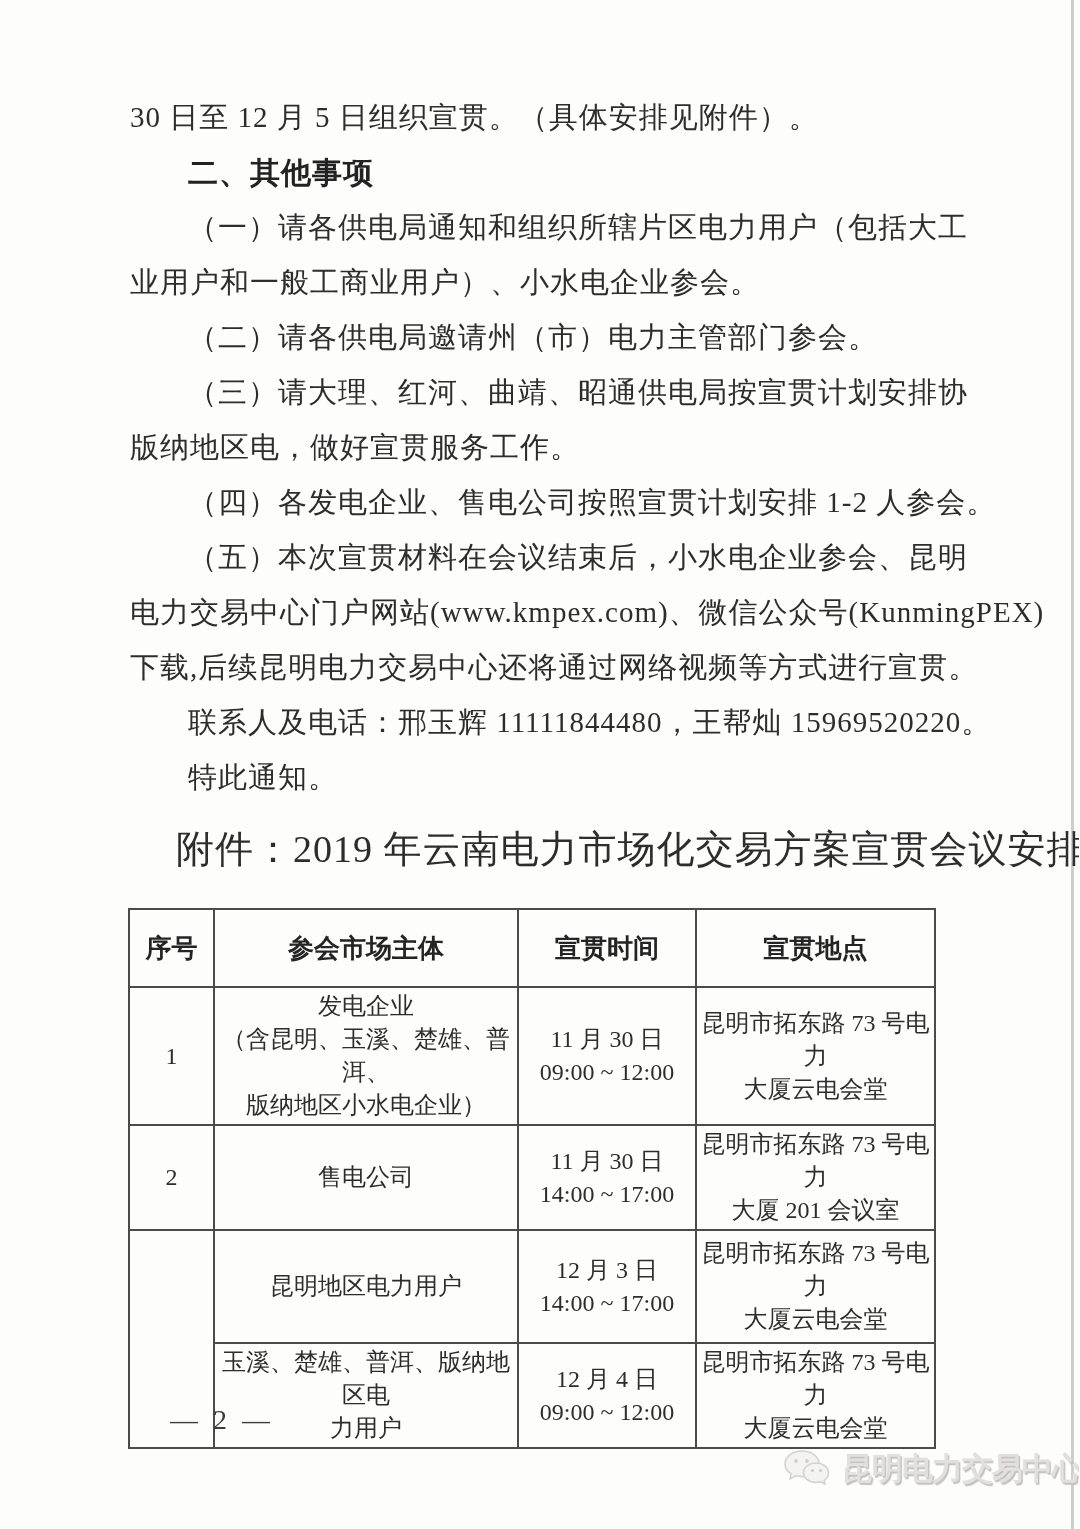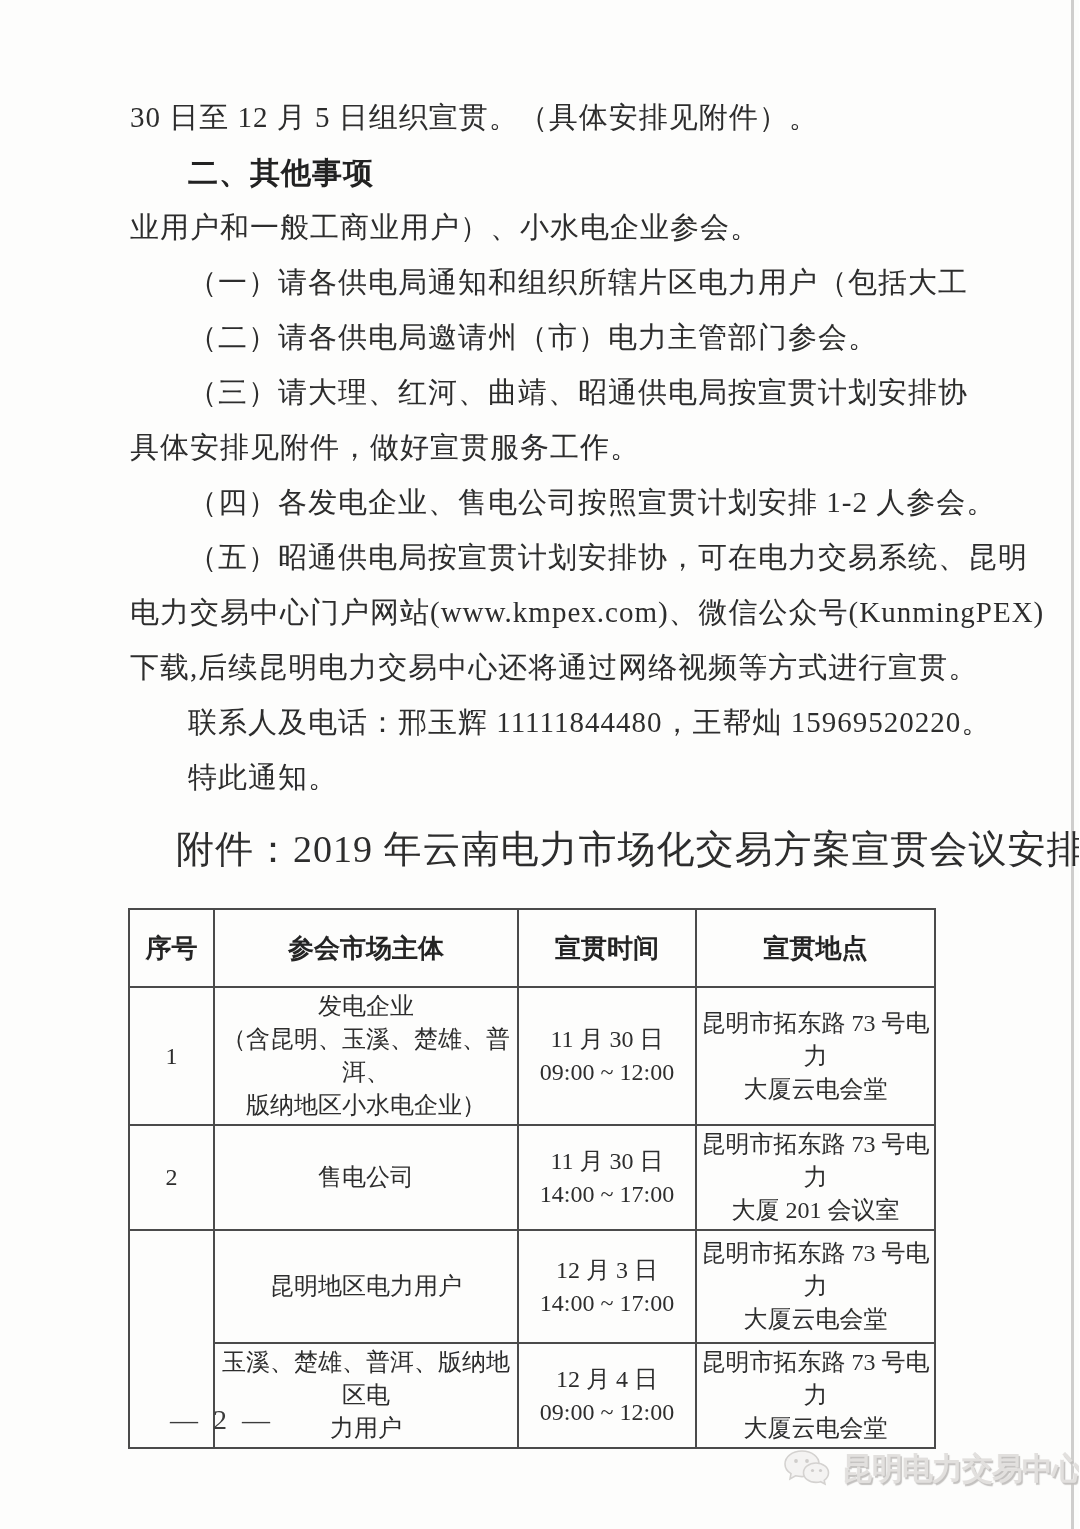--- a/index.html
+++ b/index.html
@@ -124,27 +124,27 @@
 </head>
 <body>
 
 <div class="page">
 
   <div class="edge-line"></div>
 
   <div class="content">
     <div class="line">30 日至 12 月 5 日组织宣贯。（具体安排见附件）。</div>
     <div class="line indent heading">二、其他事项</div>
+    <div class="line indent">（一）请各供电局通知和组织所辖片区电力用户（包括大工</div>
     <div class="line">业用户和一般工商业用户）、小水电企业参会。</div>
-    <div class="line indent">（一）请各供电局通知和组织所辖片区电力用户（包括大工</div>
     <div class="line indent">（二）请各供电局邀请州（市）电力主管部门参会。</div>
     <div class="line indent">（三）请大理、红河、曲靖、昭通供电局按宣贯计划安排协</div>
-    <div class="line">具体安排见附件，做好宣贯服务工作。</div>
+    <div class="line">版纳地区电，做好宣贯服务工作。</div>
     <div class="line indent">（四）各发电企业、售电公司按照宣贯计划安排 1-2 人参会。</div>
-    <div class="line indent">（五）昭通供电局按宣贯计划安排协，可在电力交易系统、昆明</div>
+    <div class="line indent">（五）本次宣贯材料在会议结束后，小水电企业参会、昆明</div>
     <div class="line">电力交易中心门户网站(www.kmpex.com)、微信公众号(KunmingPEX)</div>
     <div class="line">下载,后续昆明电力交易中心还将通过网络视频等方式进行宣贯。</div>
     <div class="line indent">联系人及电话：邢玉辉 11111844480，王帮灿 15969520220。</div>
     <div class="line indent">特此通知。</div>
   </div>
 
   <div class="attachment">附件：2019 年云南电力市场化交易方案宣贯会议安排</div>
 
   <table class="schedule">
     <colgroup>

